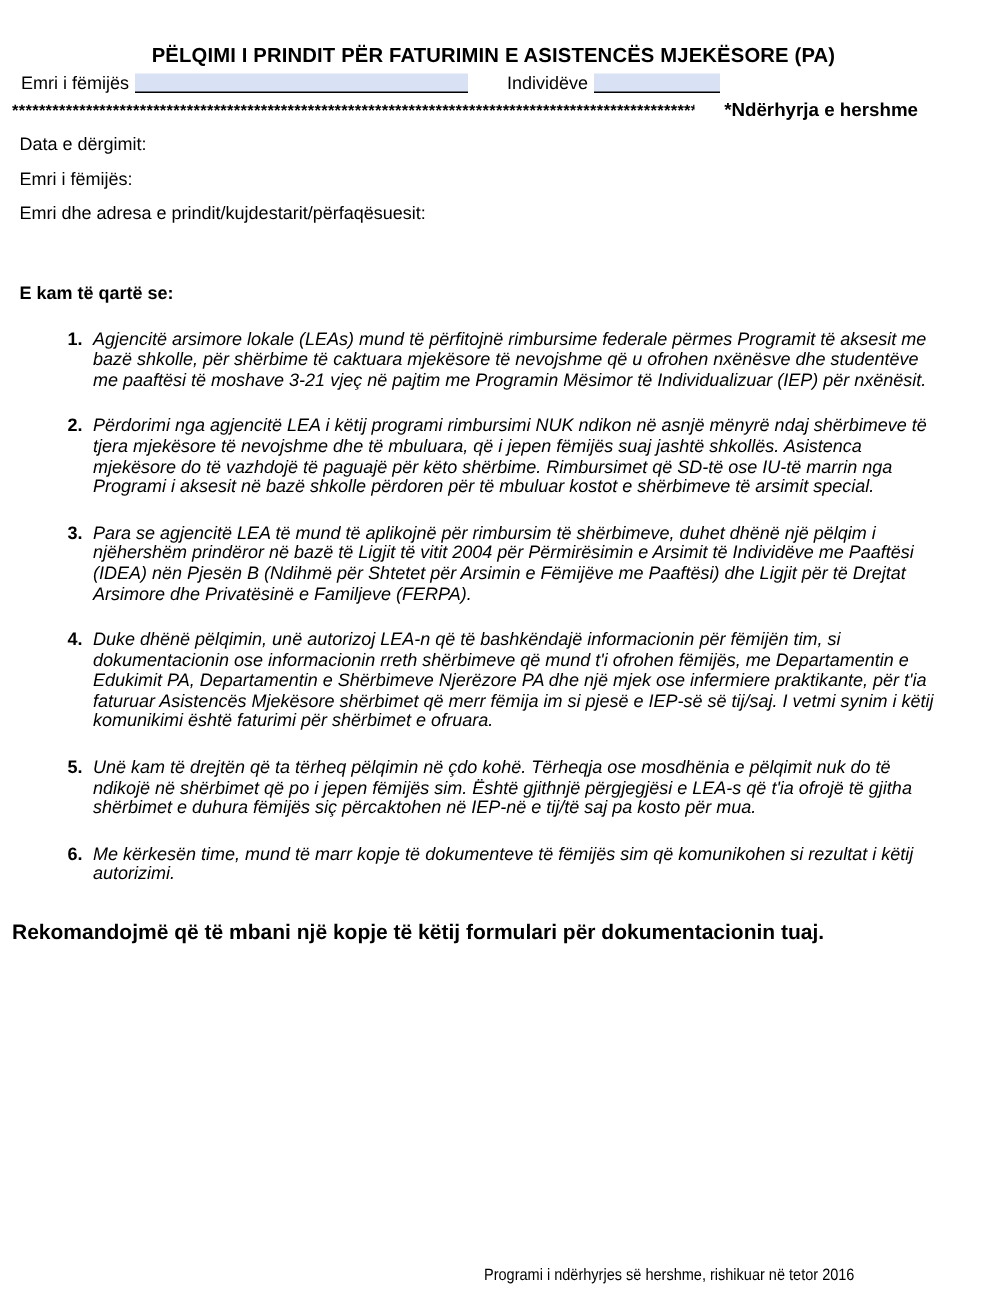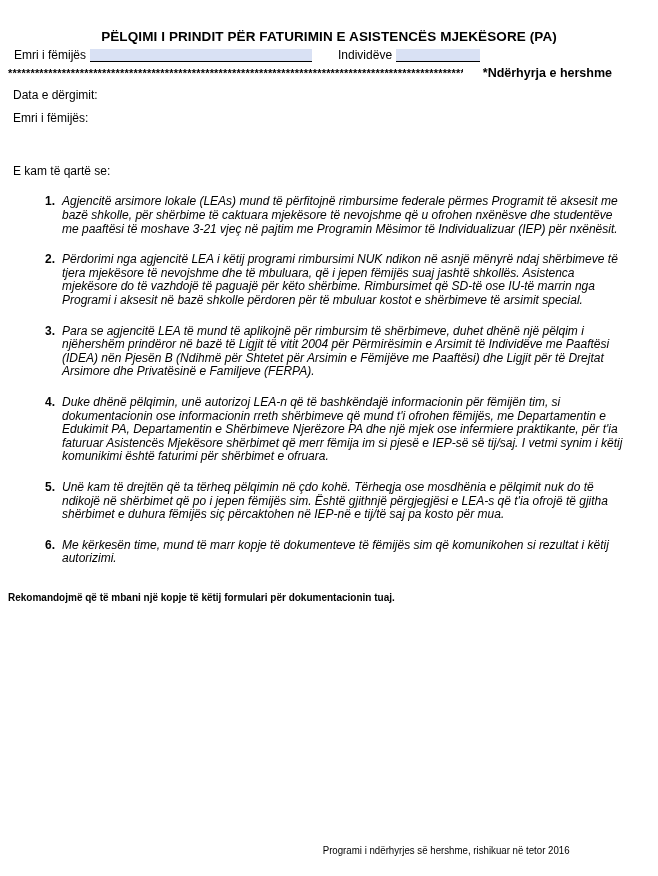--- a/index.html
+++ b/index.html
@@ -53,41 +53,41 @@
     letter-spacing: 0.2px;
   }
   .separator-label {
     font-weight: bold;
     font-size: 12.5px;
     flex: 0 0 auto;
     margin-left: 20px;
   }
   .info-block { margin: 9px 0 0 13px; }
   .info-line { margin-bottom: 9.5px; }
-  .statement-intro { margin: 39px 0 0 13px; }
+  .statement-intro { margin: 39px 0 0 13px; font-weight: bold; }
   .consent-list { margin-top: 17px; }
   .consent-item {
     display: flex;
     margin-bottom: 17px;
   }
   .item-number {
     flex: 0 0 auto;
     width: 17px;
     margin-left: 45px;
     font-weight: bold;
   }
   .item-text {
     flex: 0 0 auto;
     max-width: 563px;
     font-style: italic;
   }
   .recommendation {
     margin: 25px 0 0 8px;
     font-weight: bold;
-    font-size: 10px;
+    font-size: 14px;
   }
   .footer-note {
     position: absolute;
     right: 88px;
     bottom: 18px;
     font-size: 11px;
     white-space: nowrap;
     transform: scaleX(0.88);
     transform-origin: 100% 50%;
   }
@@ -106,20 +106,21 @@
 </div>
 
 <div class="separator-row">
   <span class="separator-stars">***************************************************************************************************************</span>
   <span class="separator-label">*Ndërhyrja e hershme</span>
 </div>
 
 <div class="info-block">
   <div class="info-line">Data e dërgimit:</div>
   <div class="info-line">Emri i fëmijës:</div>
+  <div class="info-line">Emri dhe adresa e prindit/kujdestarit/përfaqësuesit:</div>
 </div>
 
 <div class="statement-intro">E kam të qartë se:</div>
 
 <div class="consent-list">
   <div class="consent-item">
     <span class="item-number">1.</span>
     <span class="item-text">Agjencitë arsimore lokale (LEAs) mund të përfitojnë rimbursime federale përmes Programit të aksesit me bazë shkolle, për shërbime të caktuara mjekësore të nevojshme që u ofrohen nxënësve dhe studentëve me paaftësi të moshave 3-21 vjeç në pajtim me Programin Mësimor të Individualizuar (IEP) për nxënësit.</span>
   </div>
   <div class="consent-item">

